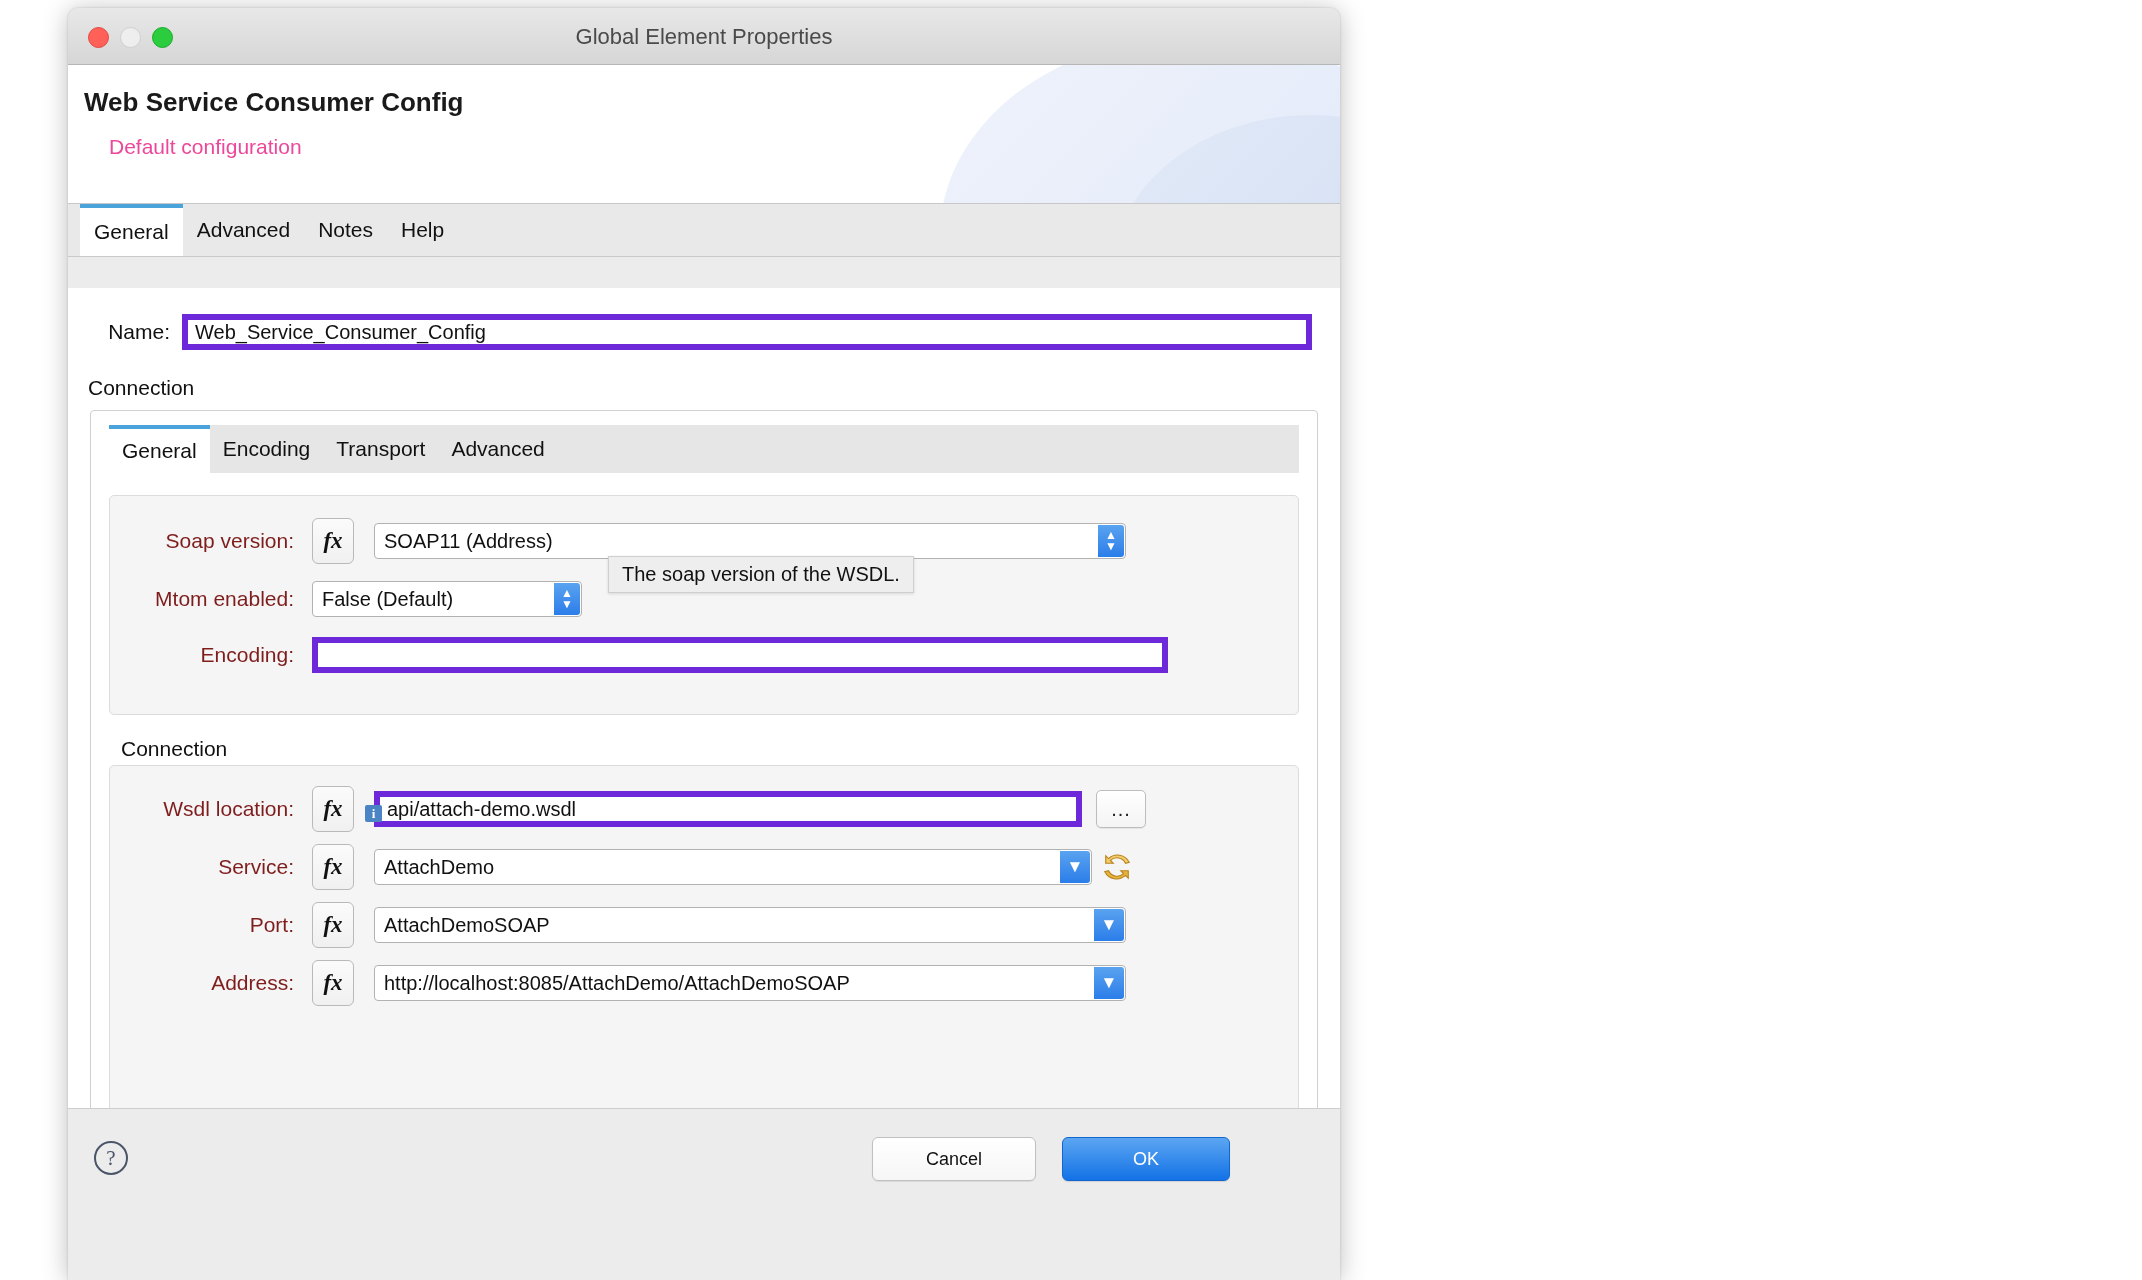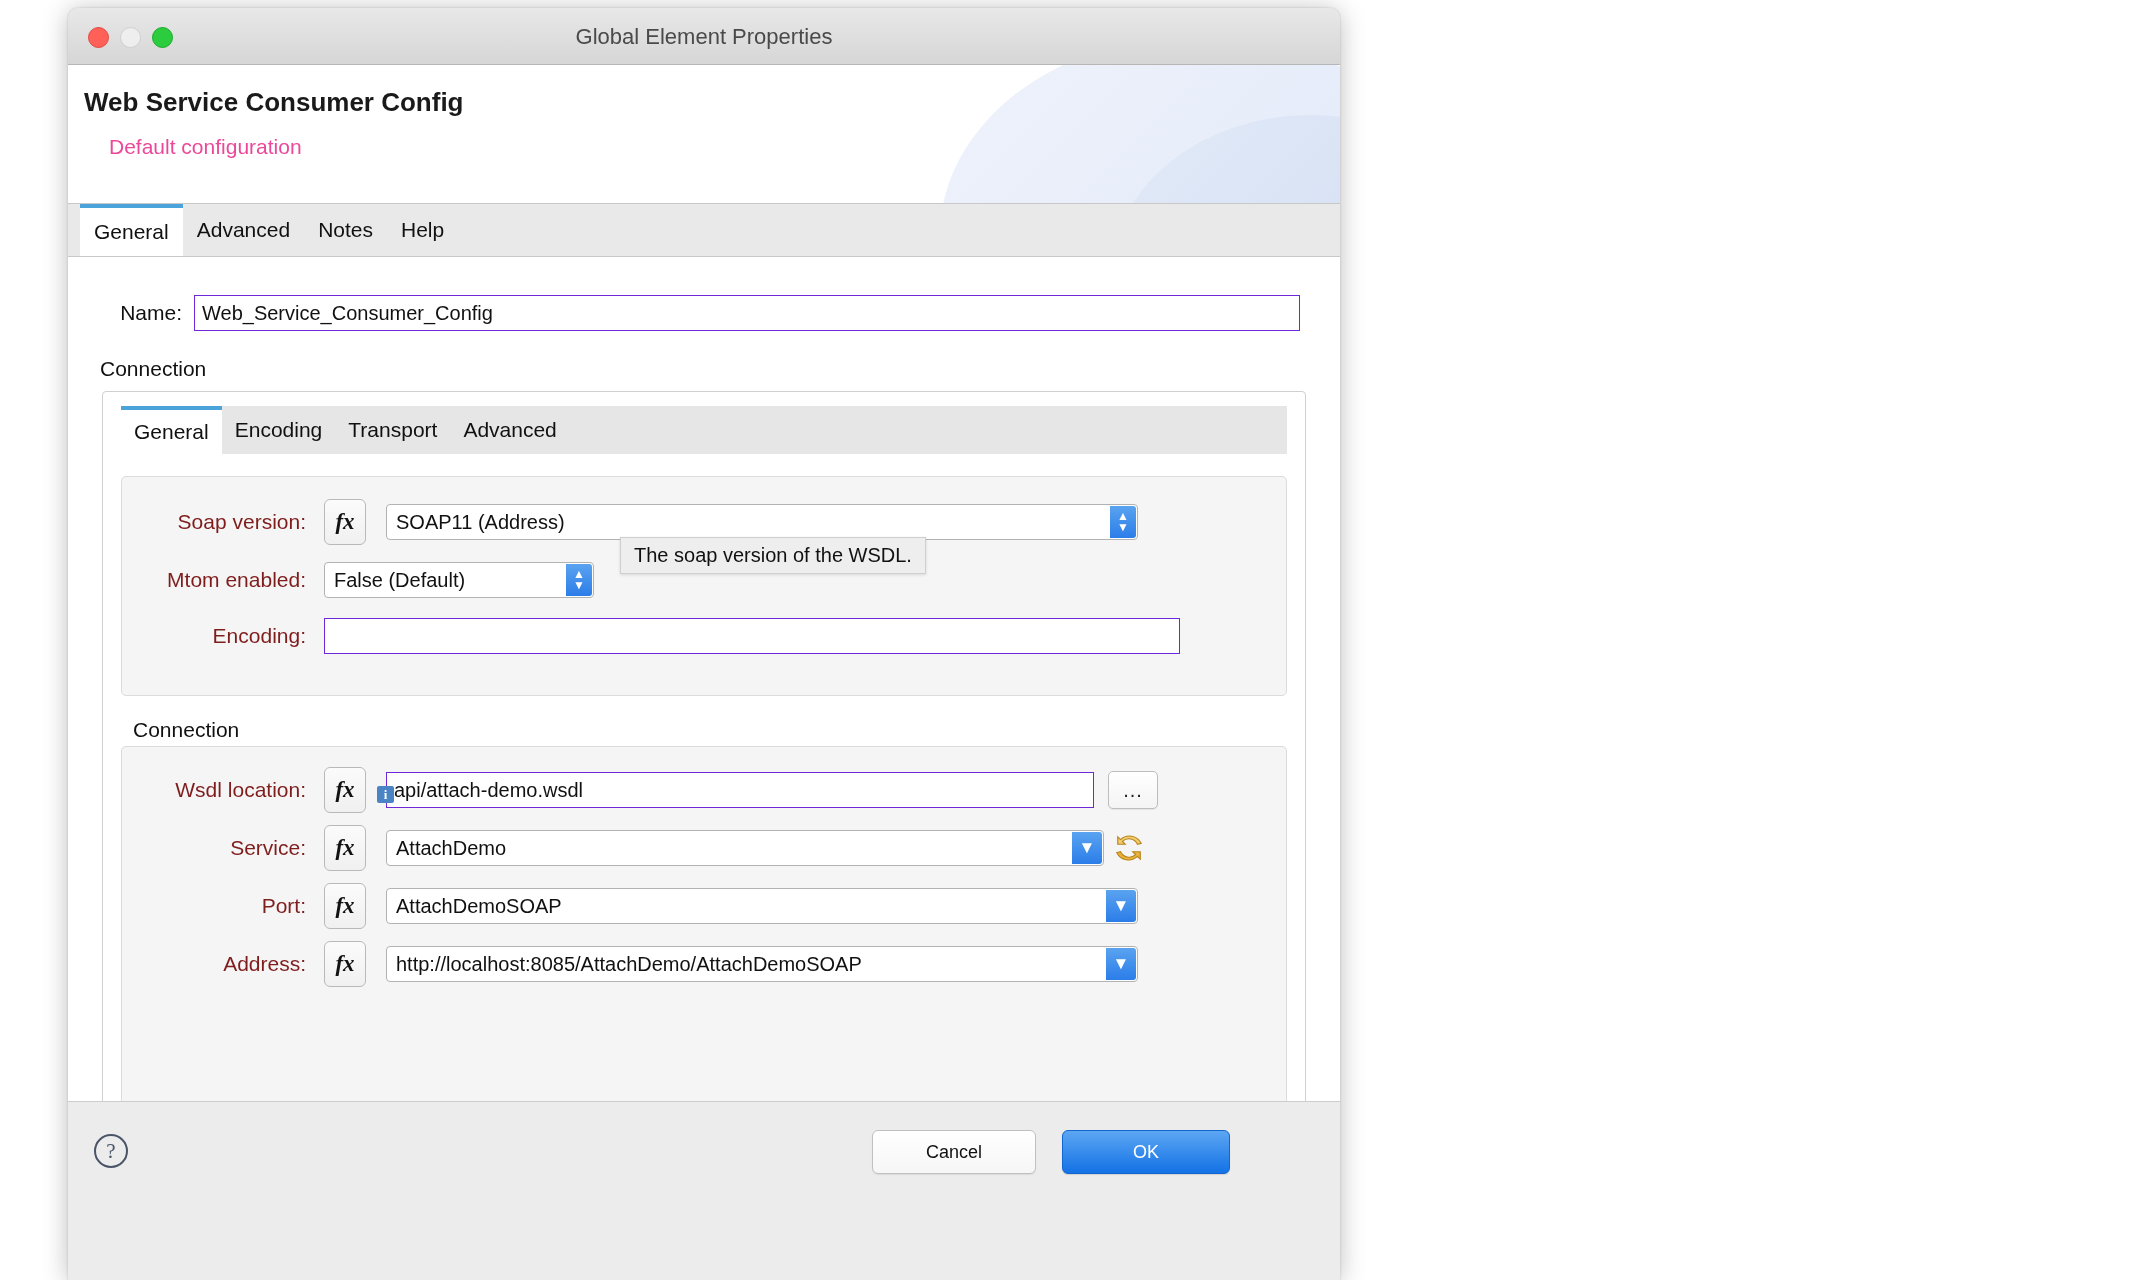--- a/index.html
+++ b/index.html
@@ -93,30 +93,31 @@
   .otab.active {
     background: #ffffff;
     border-top: 4px solid #4ba3dc;
   }
 
   
   .body {
     position: relative;
     height: 812px;
     background: #ffffff;
-    padding: 16px;
+    padding: 4px;
+    margin-top: 31px;
   }
 
   .row-name {
     display: flex; align-items: center;
     margin: 22px 24px 0 0;
     padding-left: 16px;
   }
   .lbl-name { font-size: 21px; color: #111; width: 82px; text-align: right; }
-  .txt { background: #ffffff; border: 1px solid #6d28d9; font-size: 20px; color: #111;
+  .txt { background: #ffffff; border: 6px solid #6d28d9; font-size: 20px; color: #111;
          padding: 4px 7px; box-sizing: border-box; }
   .inp-name { flex: 1; margin-left: 12px; height: 36px; line-height: 27px; }
 
   .lbl-connection {
     font-size: 21px; color: #111;
     margin: 26px 0 0 16px;
   }
 
   
   .panel {

